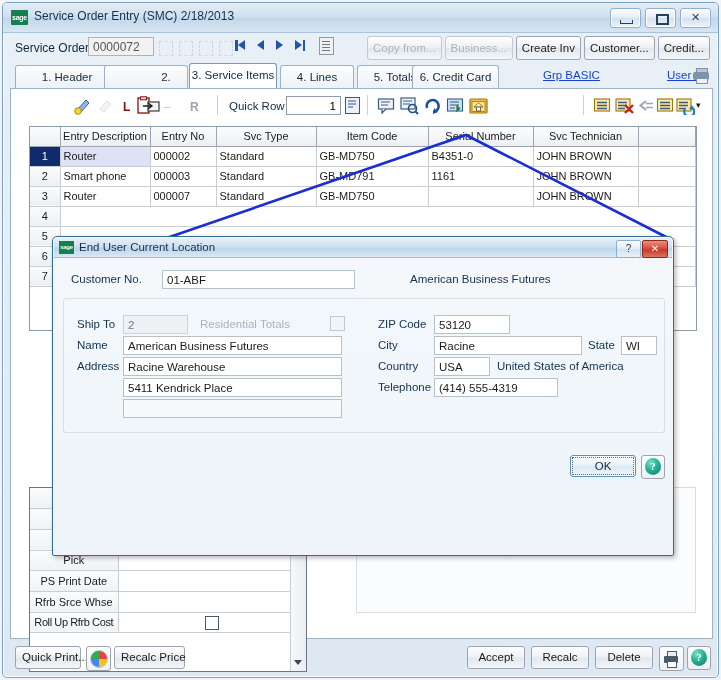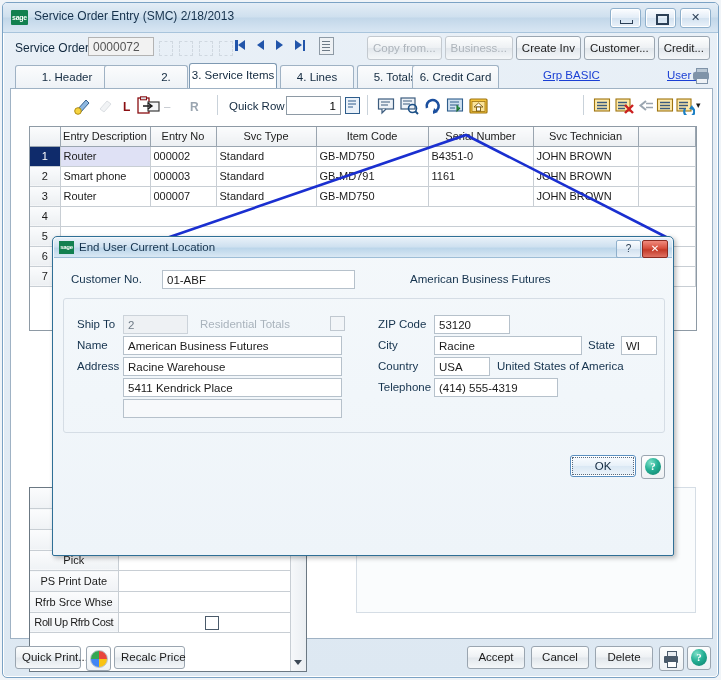--- a/index.html
+++ b/index.html
@@ -704,21 +704,21 @@
     </div>
 
     <div class="botbar">
       <div class="bbtn" style="left:5px; width:66px;">Quick Print...</div>
       <div class="win-orb" style="left:76px;">
           <div class="ball"></div>
         </div>
       <div class="bbtn" style="left:104px; width:71px;">Recalc Price</div>
 
       <div class="bbtn" style="left:457px; width:58px;">Accept</div>
-      <div class="bbtn" style="left:521px; width:58px;">Cancel</div>
+      <div class="bbtn" style="left:521px; width:58px;">Recalc</div>
       <div class="bbtn" style="left:585px; width:58px;">Delete</div>
       <div class="prt-btn" style="left:649px;">
         <div class="top"></div>
           <div class="body"></div>
           <div class="out"></div>
       </div>
       <div class="help-orb" style="left:677px; top:3px;">
         <div class="orb">?</div>
       </div>
     </div>

